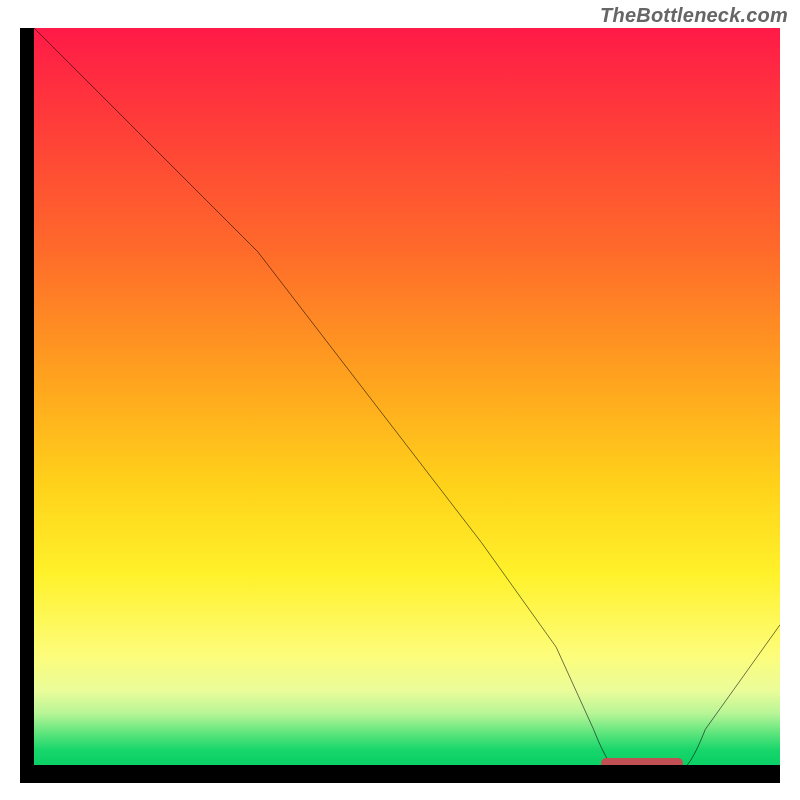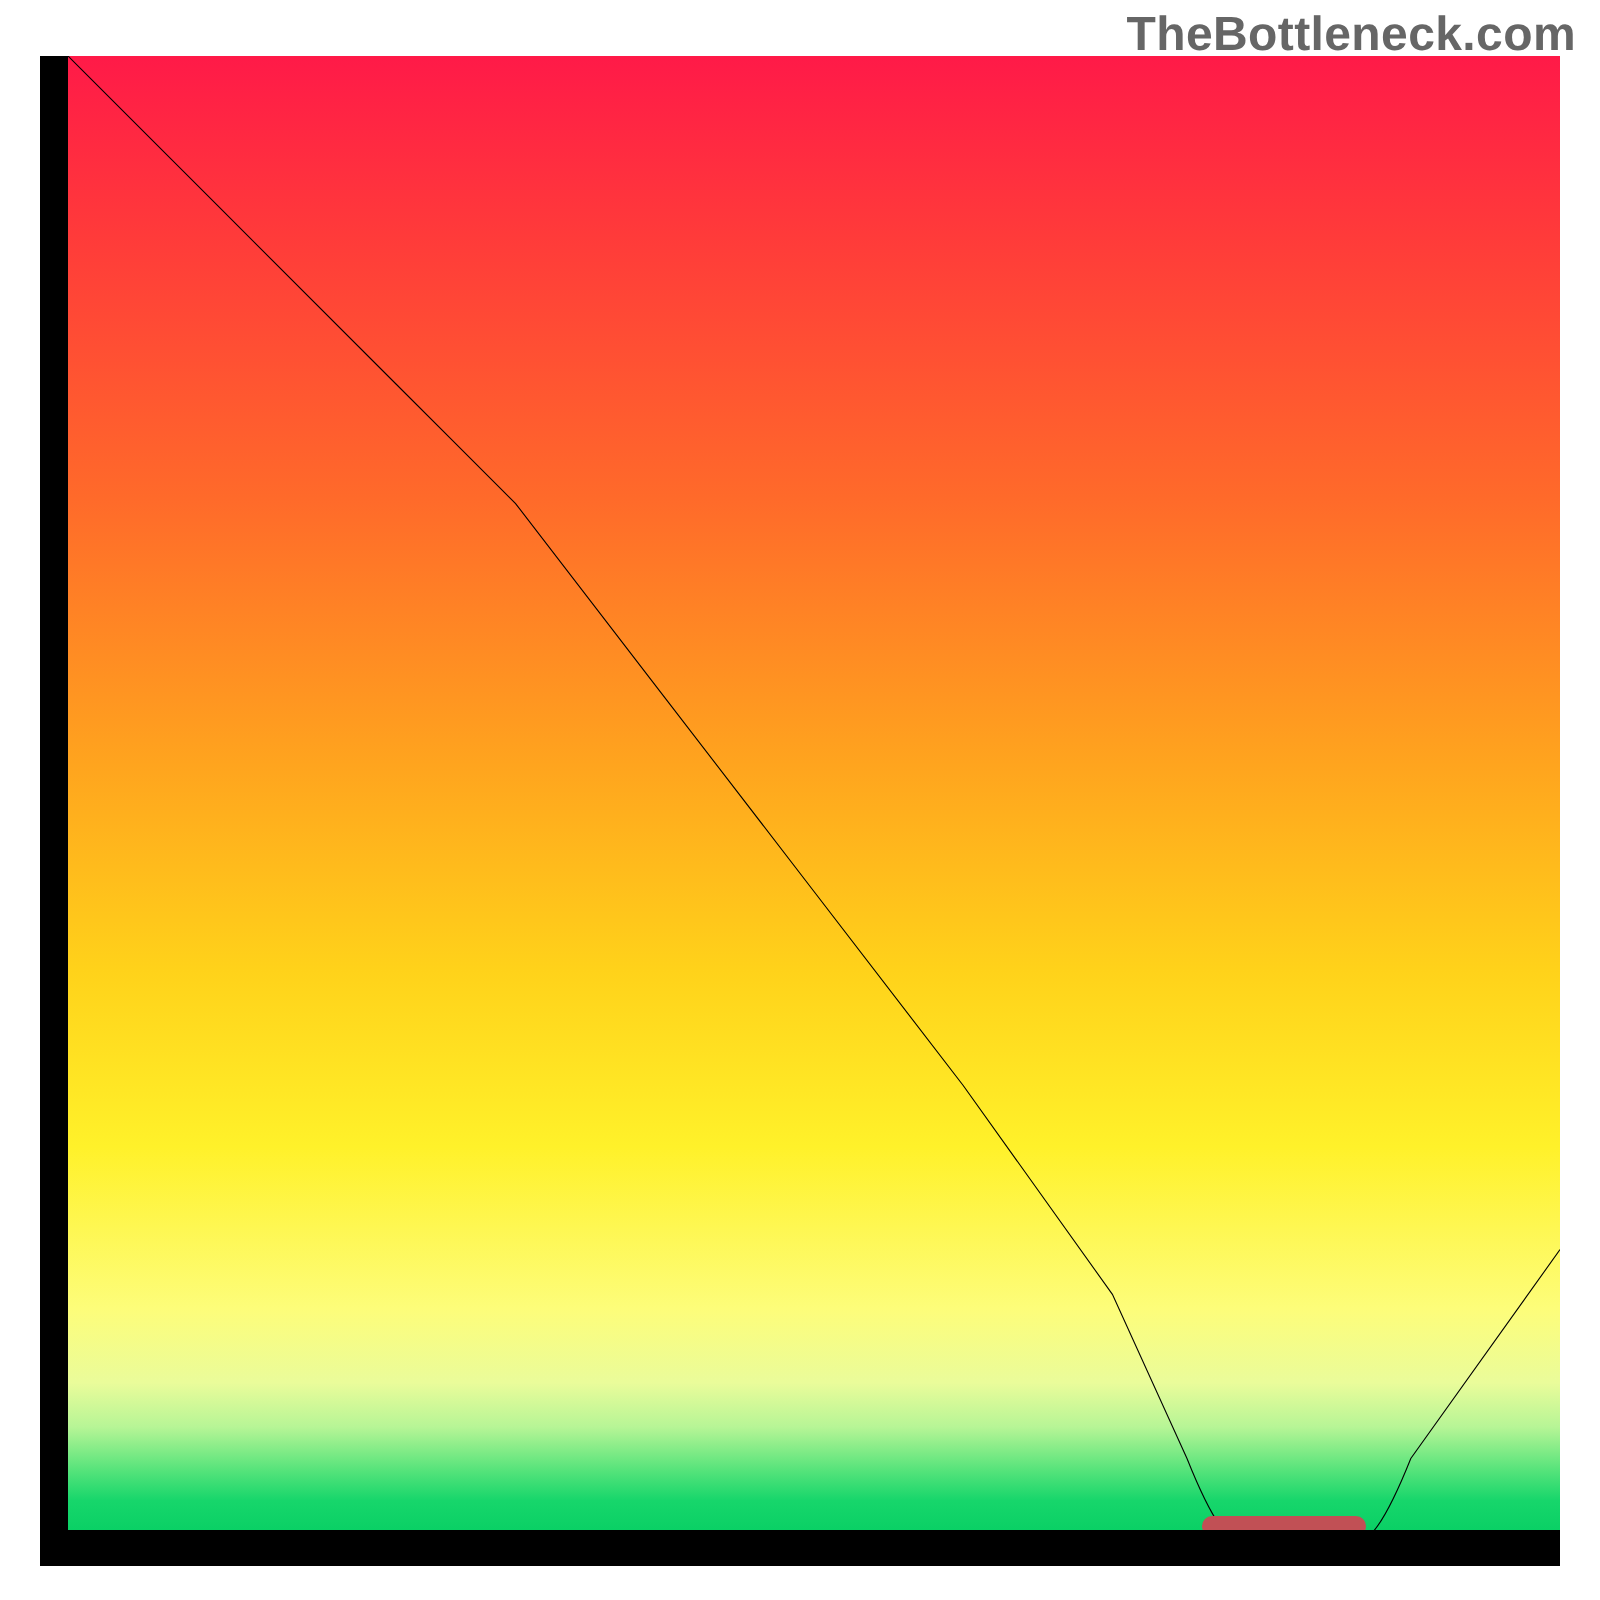--- a/index.html
+++ b/index.html
@@ -12,24 +12,25 @@
   }
   .container {
     position: relative;
     width: 800px;
     height: 800px;
   }
   .watermark {
     position: absolute;
     top: 4px;
     right: 12px;
-    font-size: 24px;
+    font-size: 20px;
     font-weight: 600;
     color: #666666;
     letter-spacing: 0.2px;
+    font-style: italic;
   }
   .plot {
     position: absolute;
     left: 20px;
     top: 28px;
     width: 760px;
     height: 755px;
     background: #000000;
   }
   

